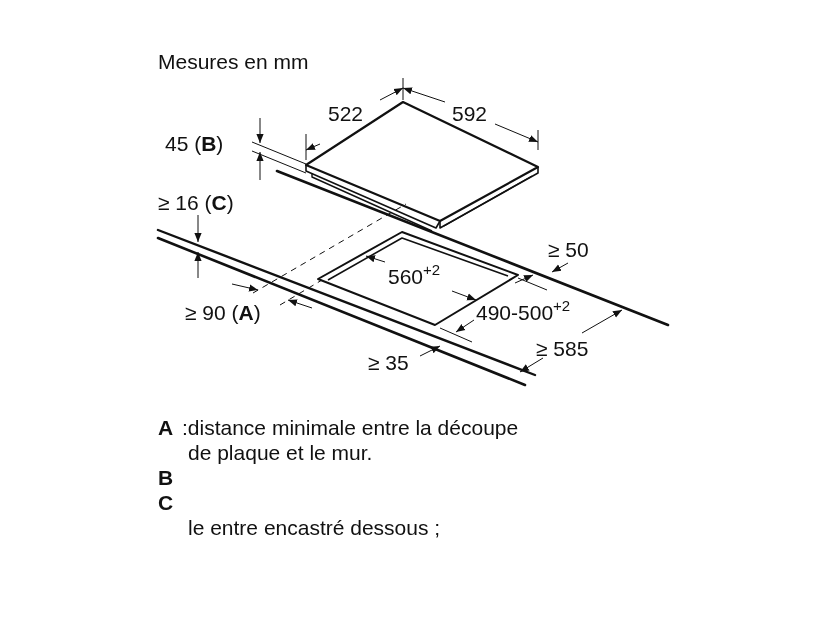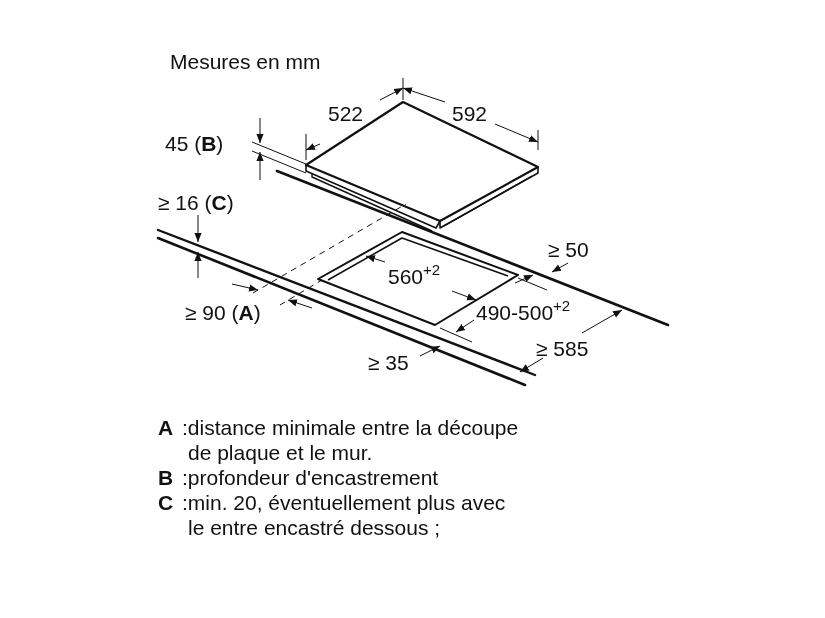--- a/index.html
+++ b/index.html
@@ -1,18 +1,18 @@
 <!DOCTYPE html>
 <html><head>
   <meta charset="utf-8">
   <style>
     html, body { margin: 0; padding: 0; background: #ffffff; }
     body { width: 825px; height: 618px; position: relative; overflow: hidden;
            font-family: "Liberation Sans", sans-serif; color: #111; }
-    .page-title { position: absolute; left: 158px; top: 50px; font-size: 21px; margin-left: 12px; }
+    .page-title { position: absolute; left: 158px; top: 50px; font-size: 21px; }
     svg.diagram { position: absolute; left: 0; top: 0; }
     .lbl { font-family: "Liberation Sans", sans-serif; font-size: 21px; fill: #111; }
     .lbl b, .bold { font-weight: bold; }
     .legend { position: absolute; left: 158px; top: 415px; font-size: 21px; line-height: 25px; }
     .legend-row { display: flex; }
     .legend-key { font-weight: bold; width: 24px; flex: none; }
     .legend-text { white-space: pre; }
     .legend-cont { padding-left: 30px; white-space: pre; }
   </style>
 </head>
@@ -118,20 +118,18 @@
 </svg>
 
 <div class="legend">
   <div class="legend-row">
     <span class="legend-key">A</span>
     <span class="legend-text">:distance minimale entre la découpe</span>
   </div>
   <div class="legend-cont">de plaque et le mur.</div>
   <div class="legend-row">
     <span class="legend-key">B</span>
-    <span class="legend-text">:profondeur d'encastrement</span>
   </div>
   <div class="legend-row">
     <span class="legend-key">C</span>
-    <span class="legend-text">:min. 20, éventuellement plus avec</span>
   </div>
   <div class="legend-cont">le entre encastré dessous ;</div>
 </div>
 
 </body></html>

